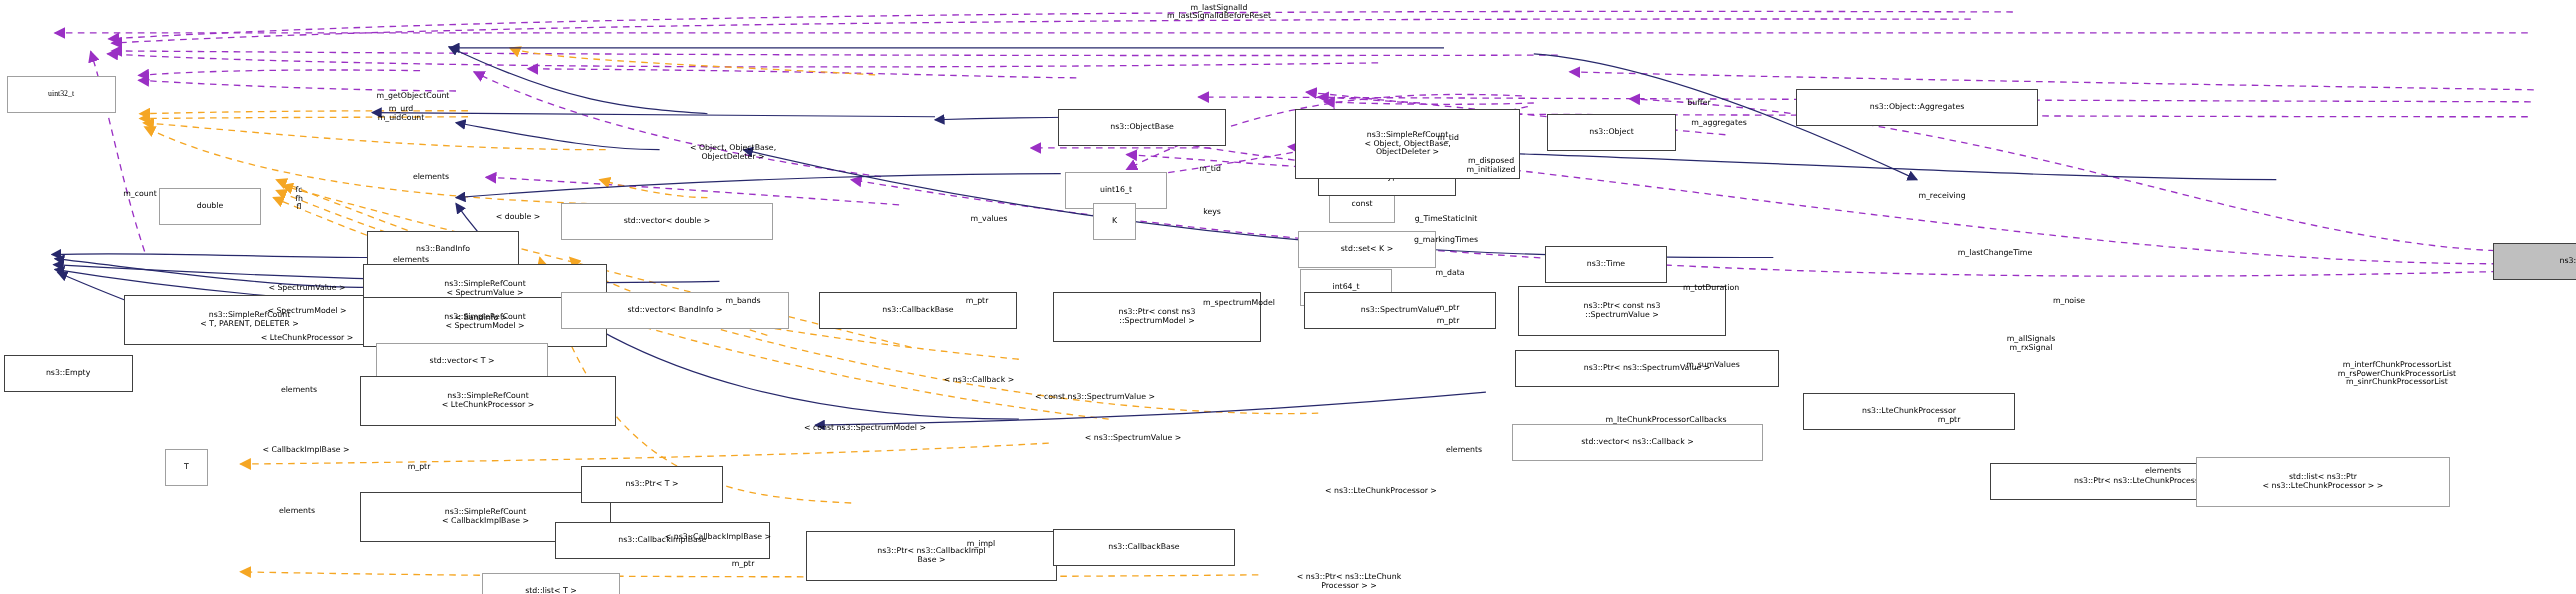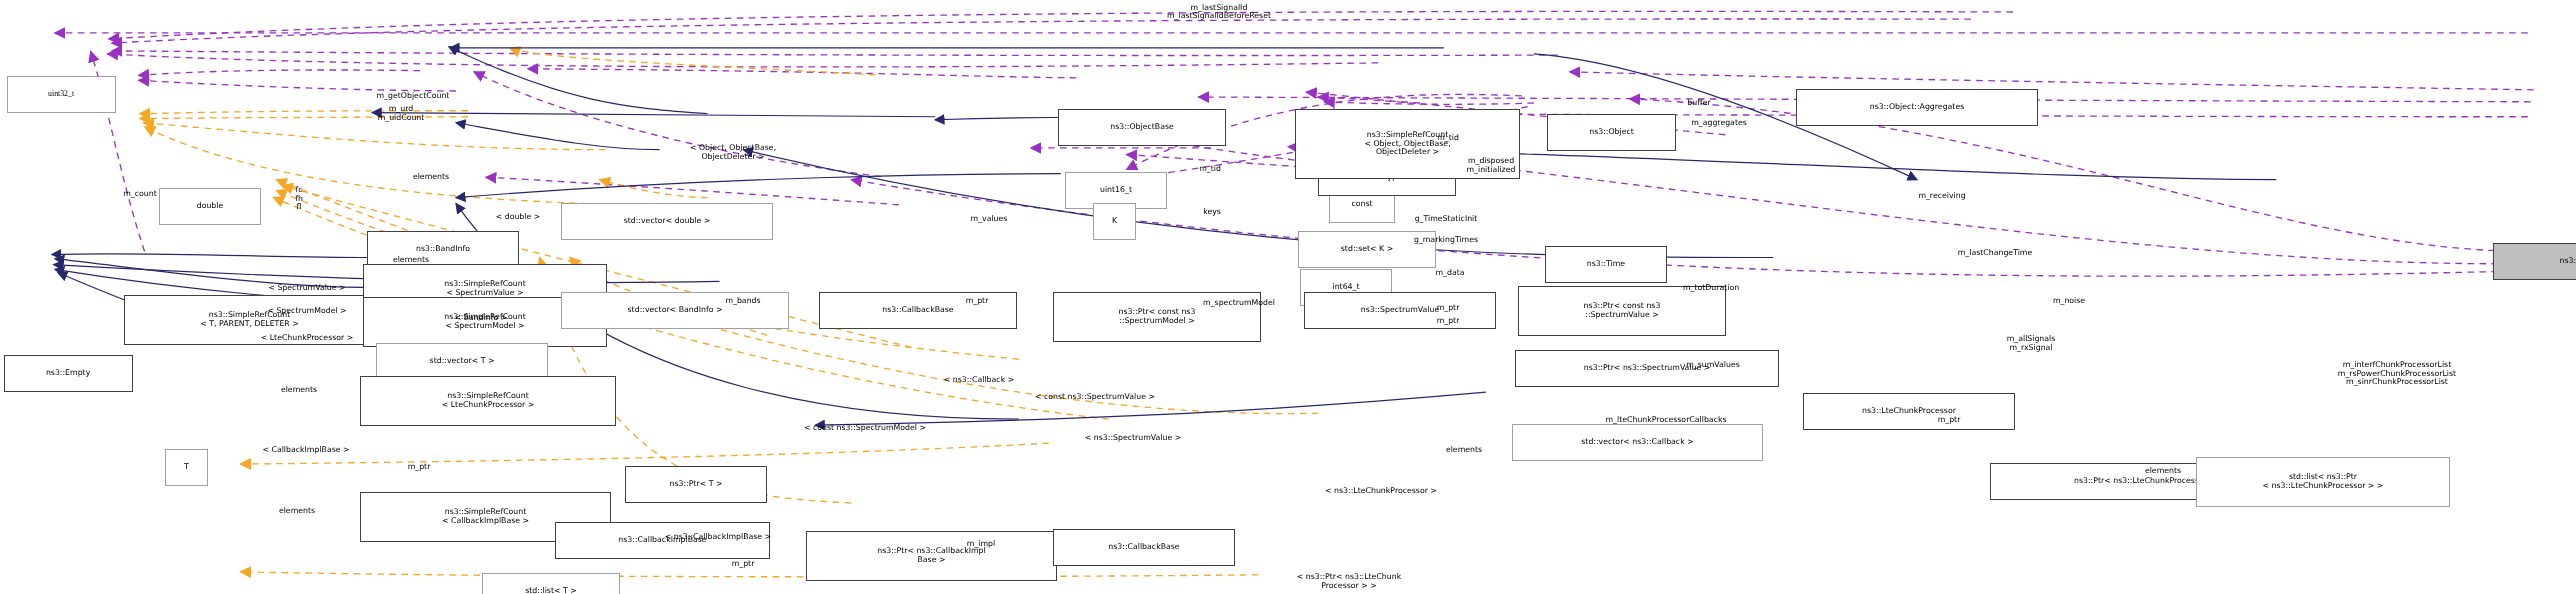--- a/index.html
+++ b/index.html
@@ -121,21 +121,21 @@
       <div class="node" style="left: 376px; top: 343px; width: 172px; min-height: 37px;">std::vector&lt; T &gt;</div>
       <div class="node solidbox" style="left: 360px; top: 376px; width: 256px; min-height: 50px;">ns3::SimpleRefCount
 &lt; LteChunkProcessor &gt;</div>
       <div class="node" style="left: 165px; top: 449px; width: 43px; min-height: 37px;">T</div>
       <div class="node solidbox" style="left: 360px; top: 492px; width: 251px; min-height: 50px;">ns3::SimpleRefCount
 &lt; CallbackImplBase &gt;</div>
       <div class="node solidbox" style="left: 555px; top: 522px; width: 215px; min-height: 37px;">ns3::CallbackImplBase</div>
       <div class="node" style="left: 482px; top: 573px; width: 138px; min-height: 37px;">std::list&lt; T &gt;</div>
       <div class="node" style="left: 561px; top: 203px; width: 212px; min-height: 37px;">std::vector&lt; double &gt;</div>
       <div class="node" style="left: 561px; top: 292px; width: 228px; min-height: 37px;">std::vector&lt; BandInfo &gt;</div>
-      <div class="node solidbox" style="left: 581px; top: 466px; width: 142px; min-height: 37px; margin-left: 44px;">ns3::Ptr&lt; T &gt;</div>
+      <div class="node solidbox" style="left: 581px; top: 466px; width: 142px; min-height: 37px;">ns3::Ptr&lt; T &gt;</div>
       <div class="node solidbox" style="left: 806px; top: 531px; width: 251px; min-height: 50px;">ns3::Ptr&lt; ns3::CallbackImpl
 Base &gt;</div>
       <div class="node solidbox" style="left: 819px; top: 292px; width: 198px; min-height: 37px;">ns3::CallbackBase</div>
       <div class="node solidbox" style="left: 1058px; top: 109px; width: 168px; min-height: 37px;">ns3::ObjectBase</div>
       <div class="node solidbox" style="left: 1053px; top: 529px; width: 182px; min-height: 37px;">ns3::CallbackBase</div>
       <div class="node solidbox" style="left: 1053px; top: 292px; width: 208px; min-height: 50px;">ns3::Ptr&lt; const ns3
 ::SpectrumModel &gt;</div>
       <div class="node" style="left: 1065px; top: 172px; width: 102px; min-height: 37px;">uint16_t</div>
       <div class="node" style="left: 1093px; top: 203px; width: 43px; min-height: 37px;">K</div>
       <div class="node" style="left: 1298px; top: 231px; width: 138px; min-height: 37px;">std::set&lt; K &gt;</div>

